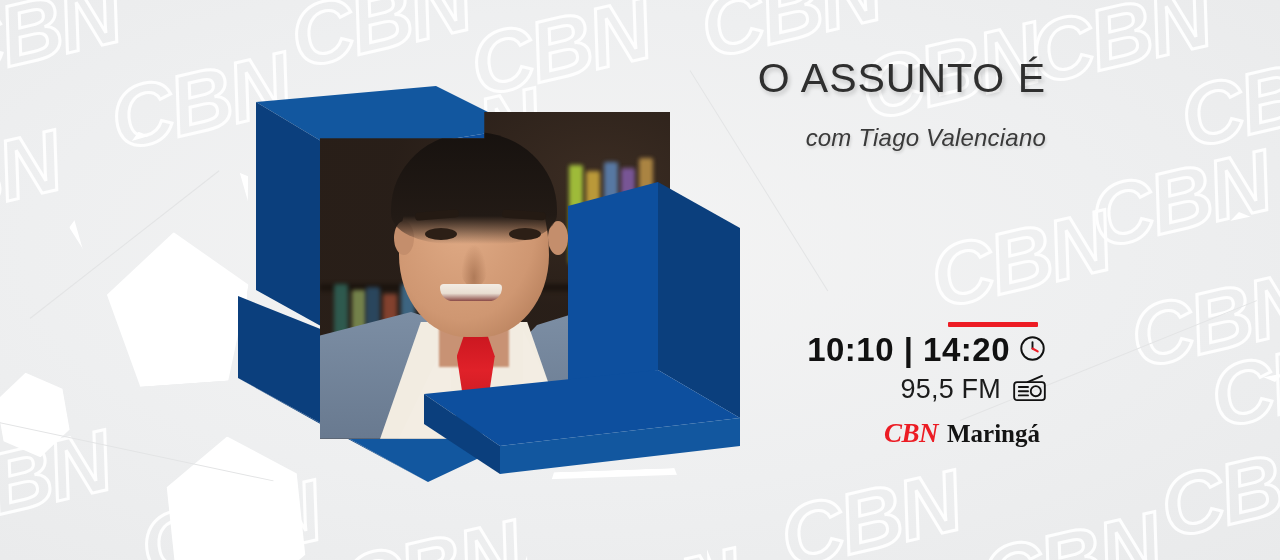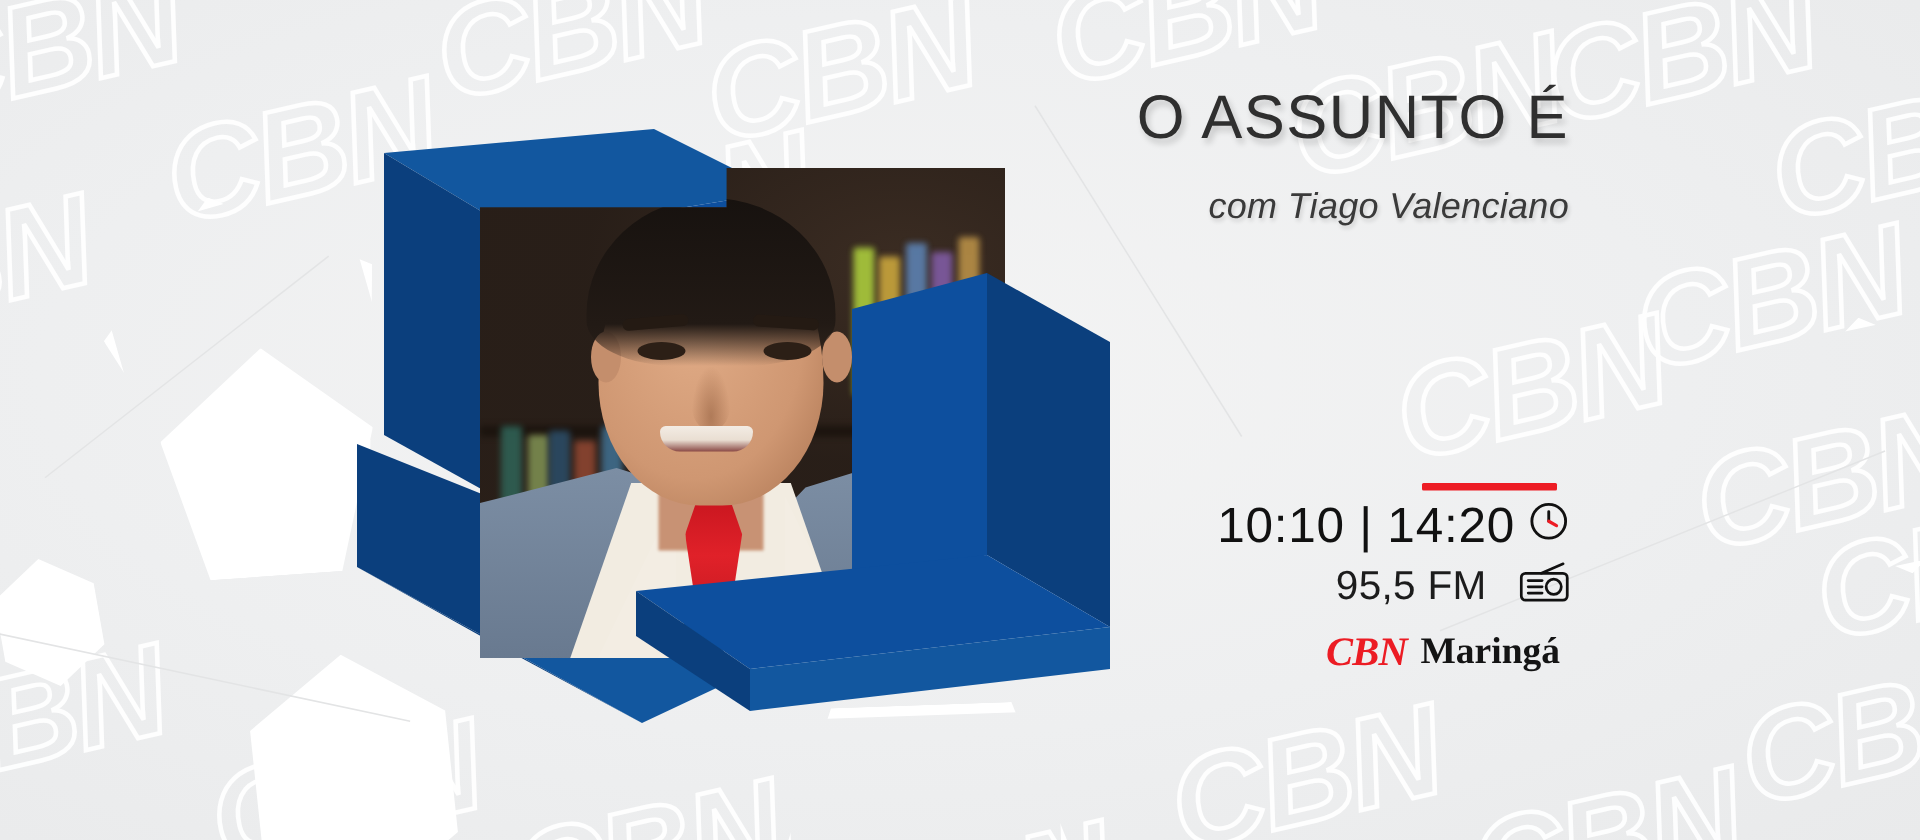--- a/index.html
+++ b/index.html
@@ -112,22 +112,22 @@
   #line3{
     font-size:24px;font-style:italic;color:#3a3a3a;margin-top:24px;letter-spacing:.2px;
     text-shadow:1px 2px 3px rgba(0,0,0,.15);
   }
 
   
   #schedule{position:absolute;left:790px;top:322px;width:256px;text-align:right;}
   #accent-bar{width:90px;height:5px;background:#ed1c24;margin-left:auto;margin-right:8px;border-radius:1px;}
   #days{font-size:28px;color:#1c1c1c;margin-top:11px;letter-spacing:.2px;}
   #times-row{display:flex;align-items:center;justify-content:flex-end;gap:9px;margin-top:4px;}
-  #times{font-size:33px;font-weight:normal;color:#111;letter-spacing:.5px;}
-  #freq-row{display:flex;align-items:center;justify-content:flex-end;gap:22px;margin-top:5px;}
+  #times{font-size:33px;font-weight:bold;color:#111;letter-spacing:.5px;}
+  #freq-row{display:flex;justify-content:flex-end;gap:12px;margin-top:5px;}
   #freq{font-size:27px;color:#1c1c1c;letter-spacing:.2px;}
   #logo-row{display:flex;align-items:center;justify-content:flex-end;gap:9px;margin-top:12px;margin-right:6px;}
   #cbn-mark{
     font-family:"Liberation Serif","DejaVu Serif",serif;
     font-weight:bold;font-style:italic;font-size:27px;color:#ec1c24;letter-spacing:-.5px;
   }
   #city-mark{
     font-family:"Liberation Serif","DejaVu Serif",serif;
     font-weight:bold;font-size:25px;color:#141414;letter-spacing:0px;
   }

